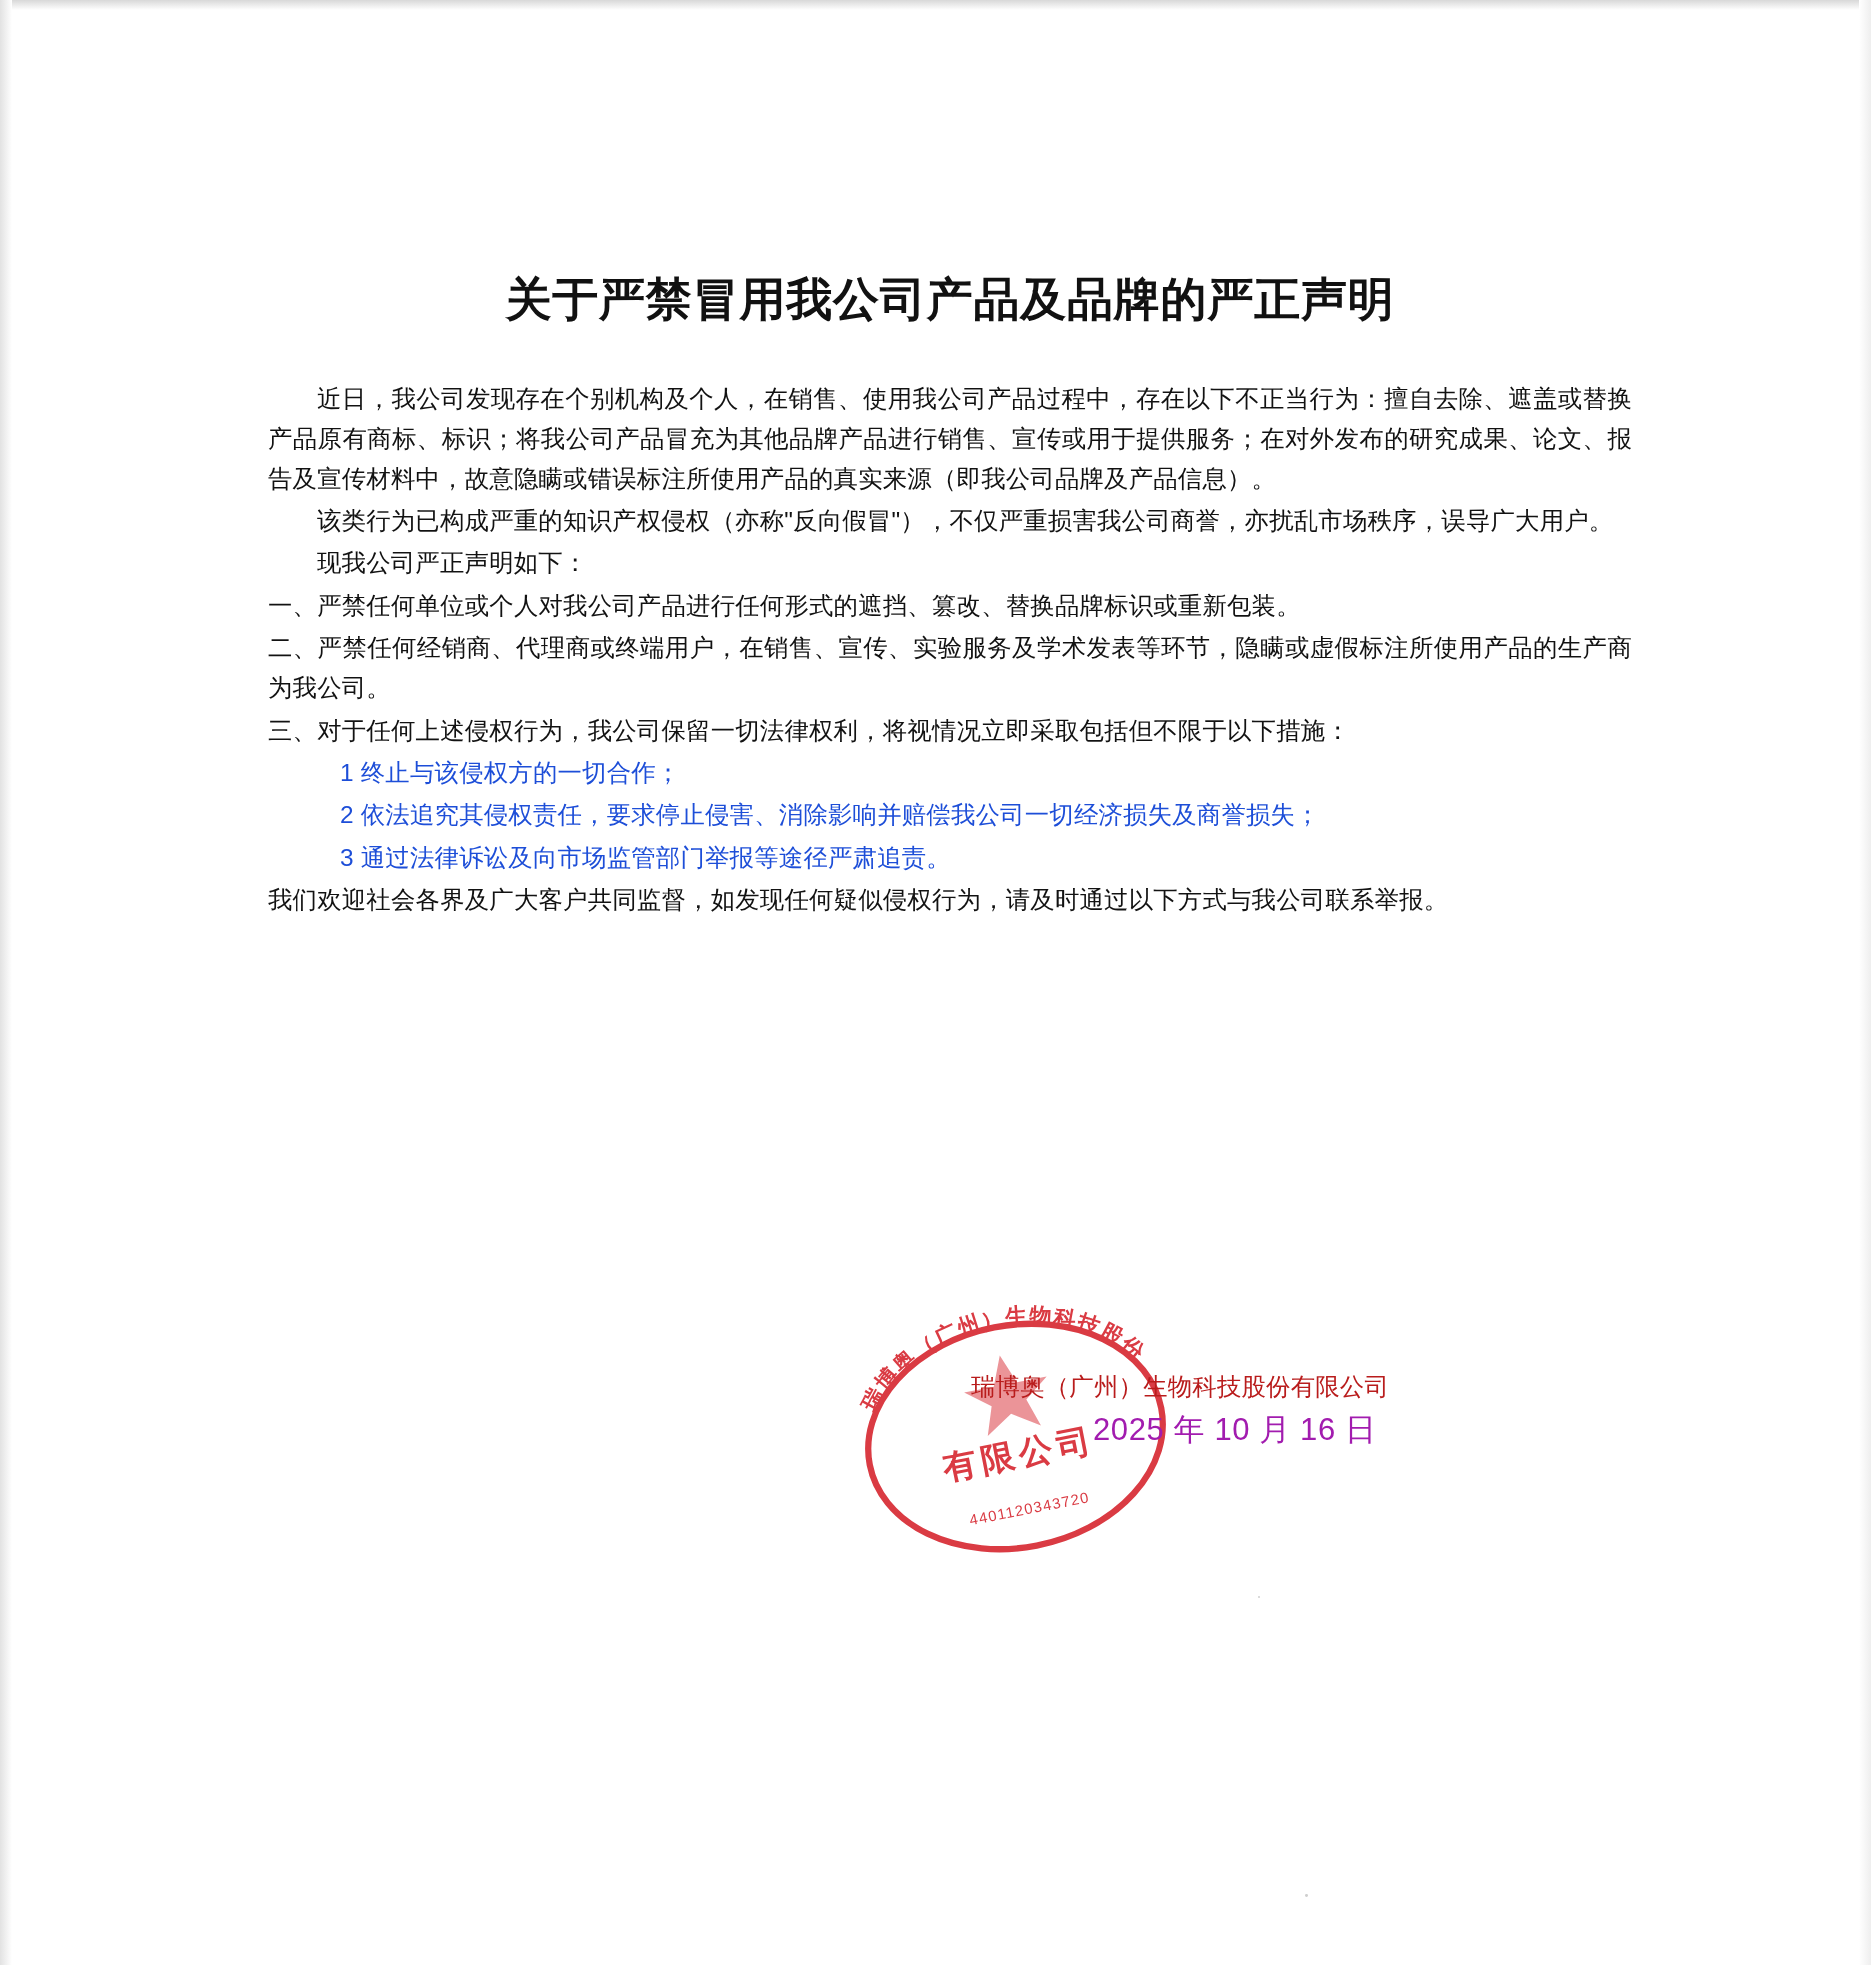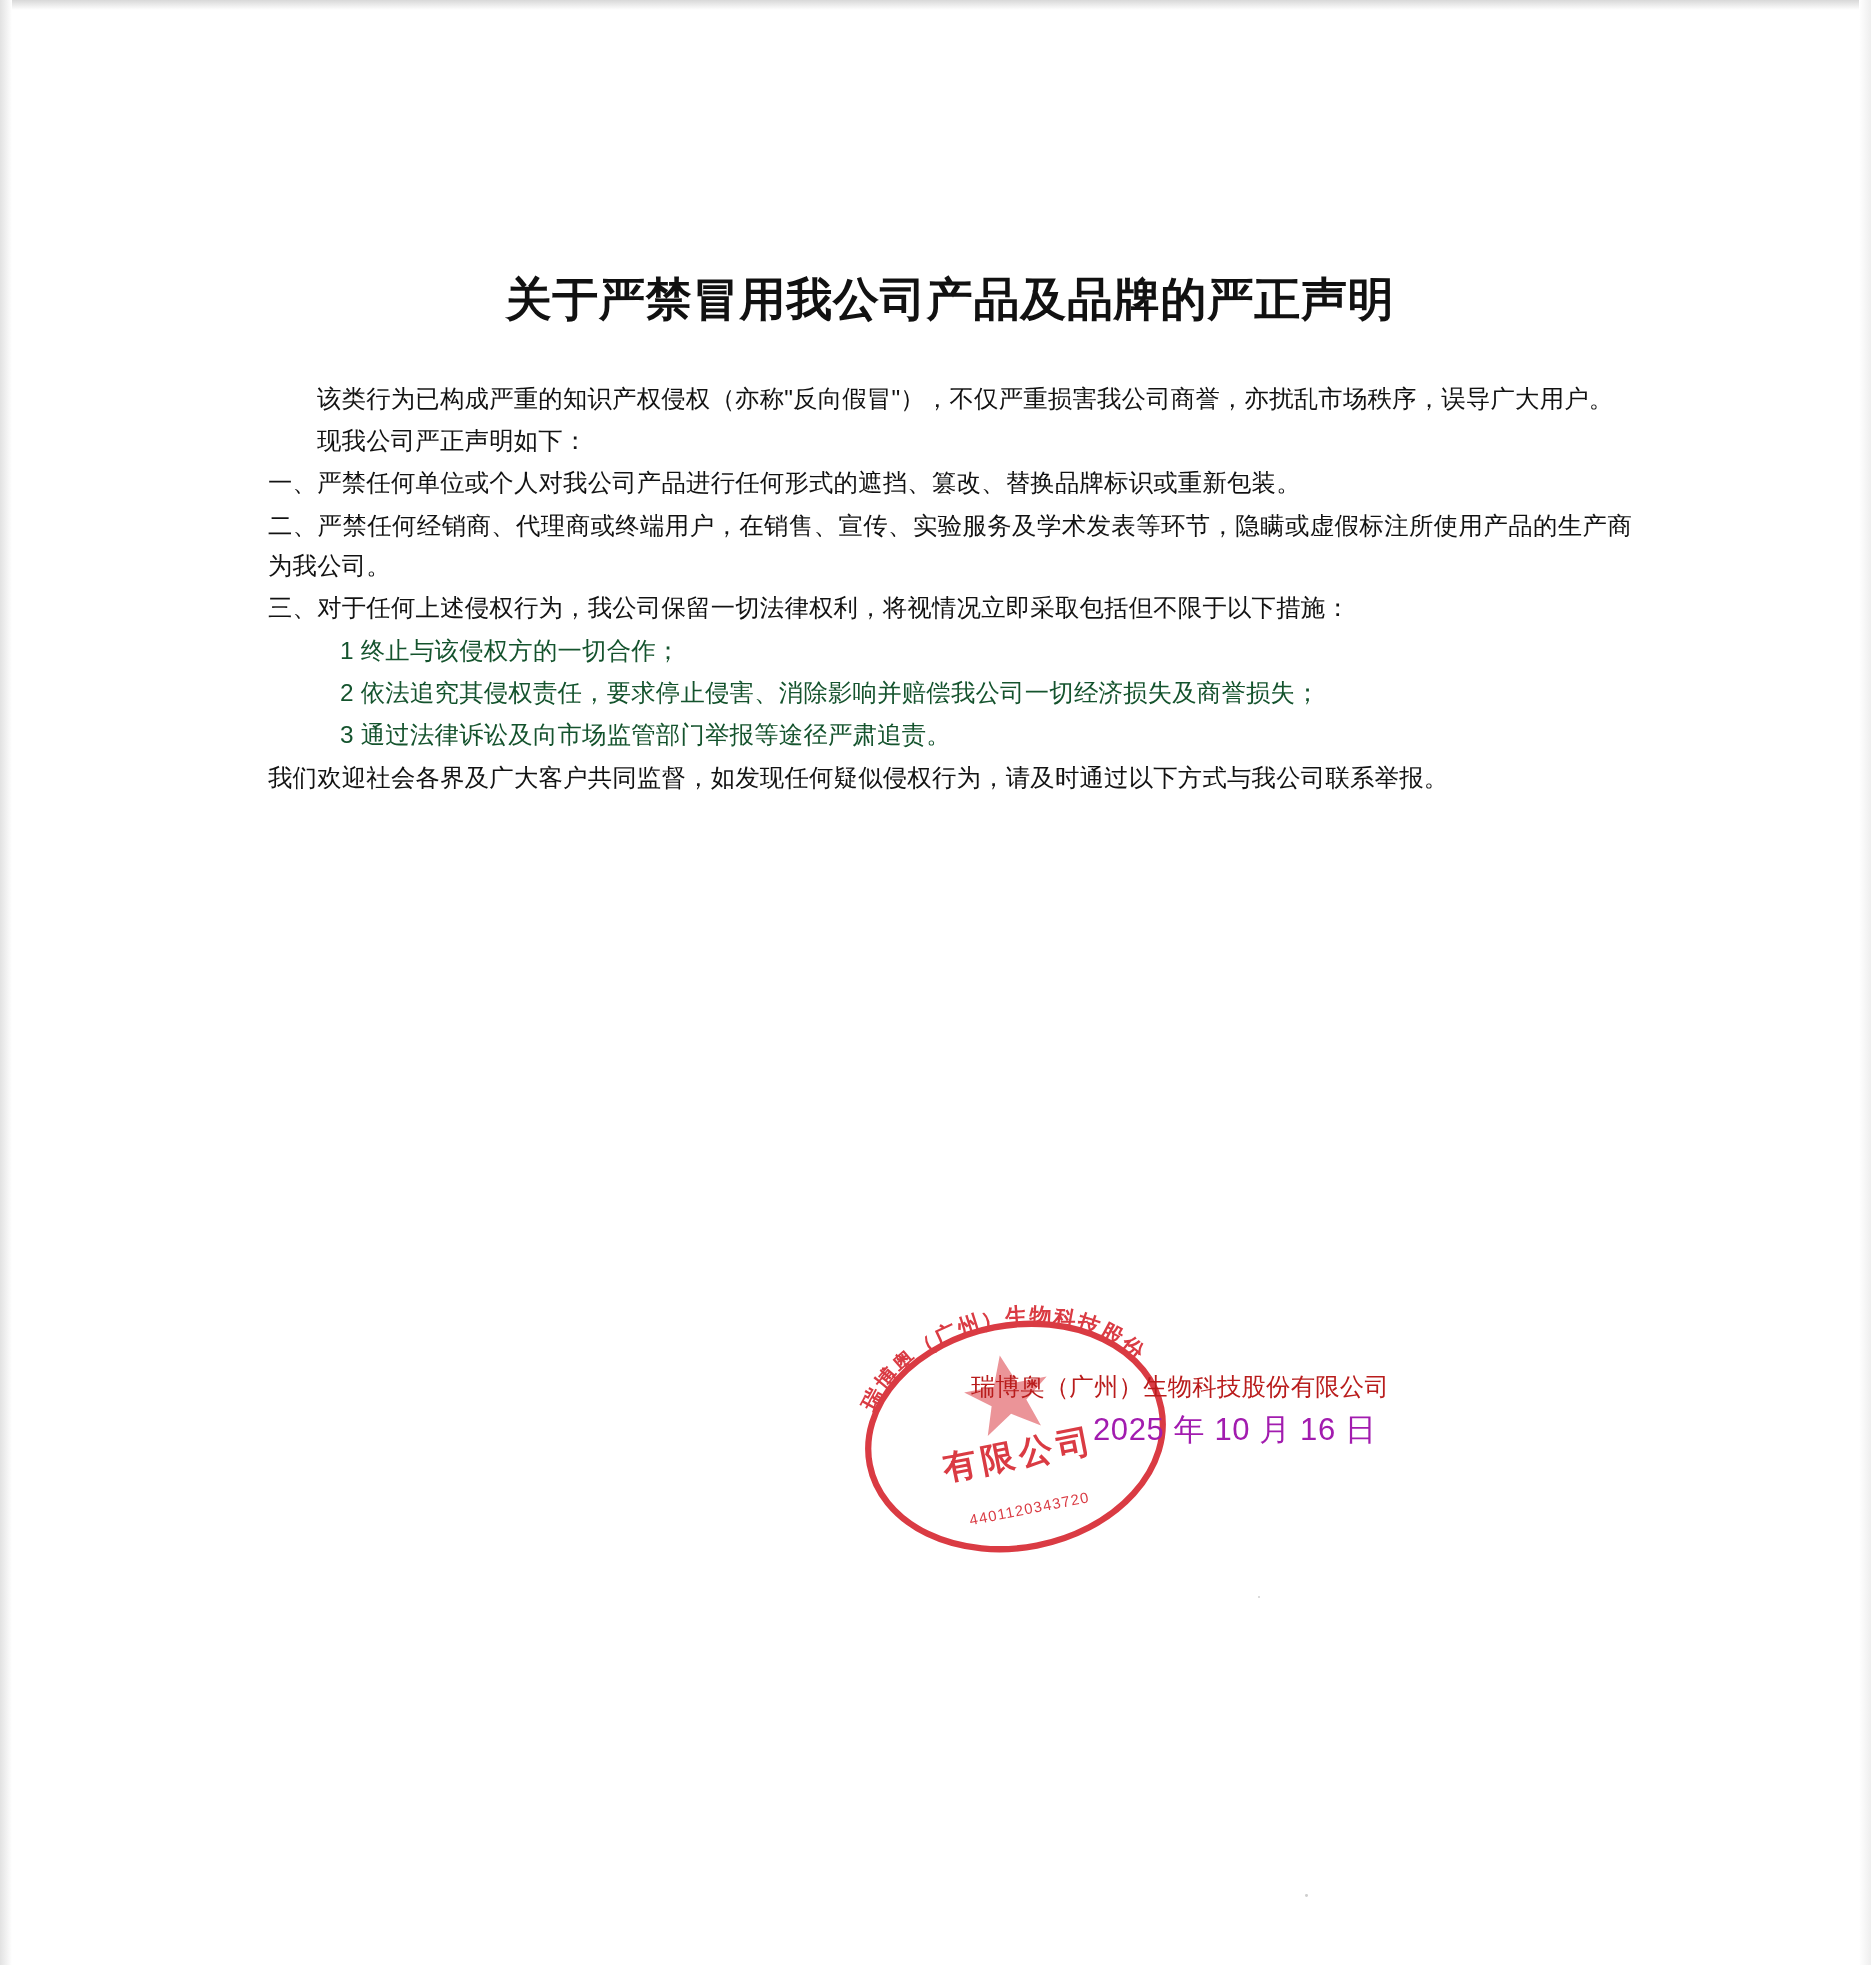--- a/index.html
+++ b/index.html
@@ -67,21 +67,21 @@
   }
   .para.indent {
     text-indent: 49px;
   }
   .para.hang {
     padding-left: 0;
   }
   .list-sub {
     font-size: 24.4px;
     line-height: 1.64;
-    color: #14532d;
+    color: #1d4ed8;
     margin: 0 0 2.4px 0;
     padding-left: 72px;
     letter-spacing: 0.2px;
   }
   .list-sub .num {
     margin-right: 7px;
   }
 
   .signature-block {
     position: absolute;
@@ -156,20 +156,21 @@
   <div class="scan-edge-right"></div>
 
   <div class="speck" style="left:1305px; top:1894px; width:2.8px; height:2.8px;"></div>
 
   <div class="speck" style="left:1258px; top:1596px; width:2.4px; height:2.4px;"></div>
 
   <div class="doc-body">
 
     <h1 class="doc-title">关于严禁冒用我公司产品及品牌的严正声明</h1>
 
+    <p class="para indent">近日，我公司发现存在个别机构及个人，在销售、使用我公司产品过程中，存在以下不正当行为：擅自去除、遮盖或替换产品原有商标、标识；将我公司产品冒充为其他品牌产品进行销售、宣传或用于提供服务；在对外发布的研究成果、论文、报告及宣传材料中，故意隐瞒或错误标注所使用产品的真实来源（即我公司品牌及产品信息）。</p>
     <p class="para indent">该类行为已构成严重的知识产权侵权（亦称"反向假冒"），不仅严重损害我公司商誉，亦扰乱市场秩序，误导广大用户。</p>
     <p class="para indent">现我公司严正声明如下：</p>
 
     <p class="para hang">一、严禁任何单位或个人对我公司产品进行任何形式的遮挡、篡改、替换品牌标识或重新包装。</p>
     <p class="para hang">二、严禁任何经销商、代理商或终端用户，在销售、宣传、实验服务及学术发表等环节，隐瞒或虚假标注所使用产品的生产商为我公司。</p>
     <p class="para hang">三、对于任何上述侵权行为，我公司保留一切法律权利，将视情况立即采取包括但不限于以下措施：</p>
 
     <p class="list-sub">
       <span class="num">1</span><span>终止与该侵权方的一切合作；</span>
     </p>

